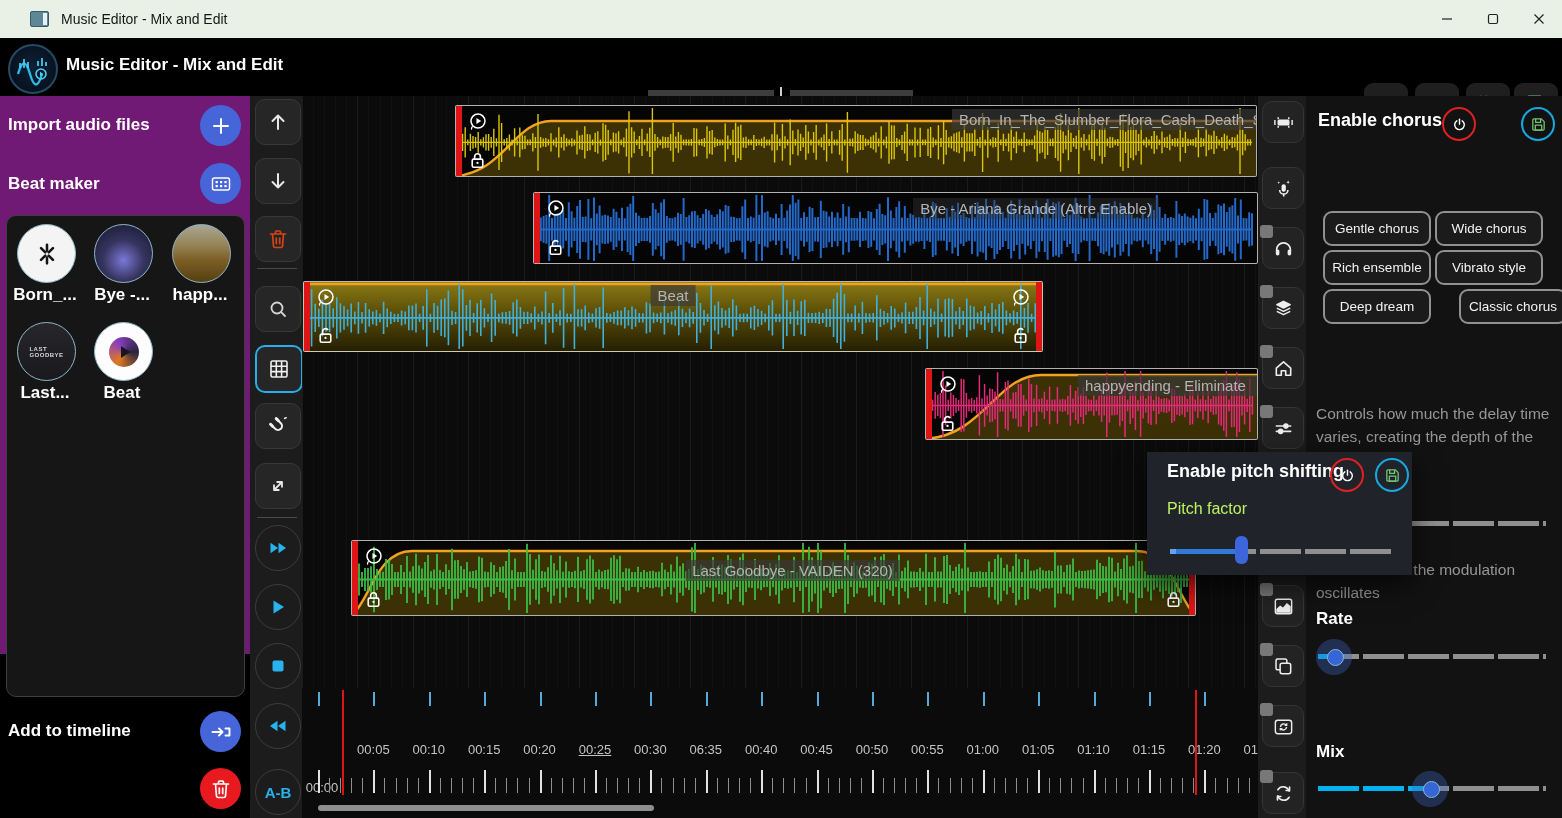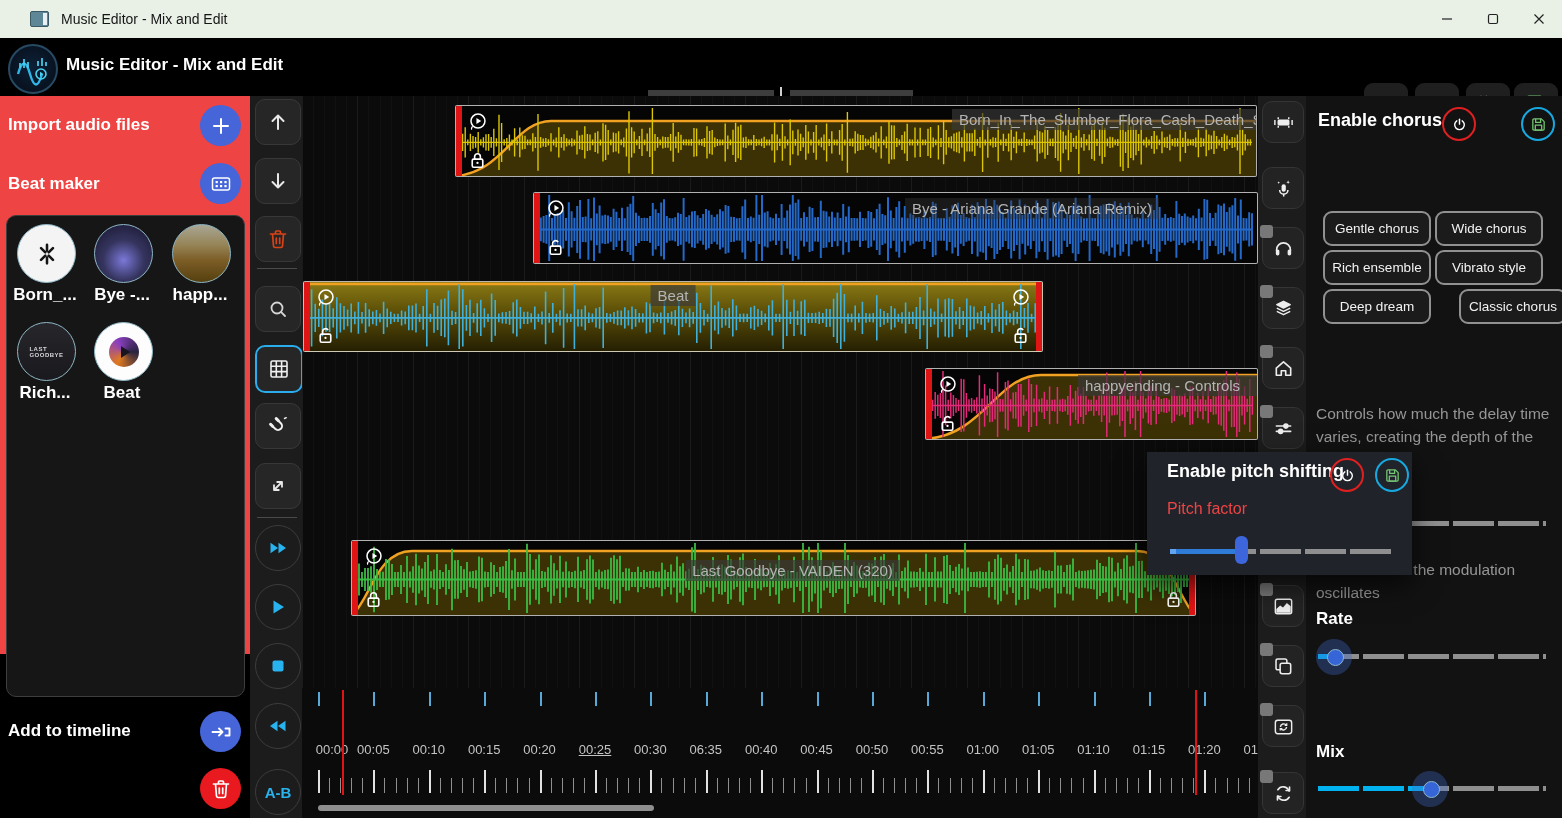--- a/index.html
+++ b/index.html
@@ -25,21 +25,21 @@
   .app-title{position:absolute;left:66px;top:17px;font-size:17px;font-weight:bold;color:#fff;}
   .timebox{position:absolute;top:52px;height:31px;background:#3d3d3d;color:#fff;
            font-family:"DejaVu Sans Mono",monospace;font-size:17px;display:flex;
            align-items:center;justify-content:center;}
   .time-divider{position:absolute;left:780px;top:49px;width:2px;height:37px;background:#cfcfcf;}
   .hdr-btn{position:absolute;top:45px;width:44px;height:44px;background:#1f1f1f;border-radius:9px;
            display:flex;align-items:center;justify-content:center;}
   .hdr-btn svg{width:26px;height:26px;}
 
   
-  .sidebar{position:absolute;left:0;top:96px;width:250px;height:558px;background:#ef4444;padding-left:13px;}
+  .sidebar{position:absolute;left:0;top:96px;width:250px;height:558px;background:#701a75;padding-left:13px;}
   .side-label{position:absolute;left:8px;font-size:17px;font-weight:bold;color:#fff;white-space:nowrap;}
   .circle-btn{position:absolute;left:200px;width:41px;height:41px;border-radius:50%;
               display:flex;align-items:center;justify-content:center;}
   .circle-btn svg{width:24px;height:24px;}
   .btn-blue{background:#4565d8;}
   .btn-red{background:#e8191f;}
   .file-panel{position:absolute;left:6px;top:119px;width:237px;height:480px;background:#161616;
               border:1px solid #3e3e3e;border-radius:10px;}
   .thumb{position:absolute;width:57px;height:57px;border-radius:50%;border:1px solid #8fb7c6;
          overflow:hidden;}
@@ -226,21 +226,21 @@
             </svg>
           </div>
           <div class="thumb-label" style="left: 0px; top: 69px;">Born_...</div>
           <div class="thumb art-bye" style="left: 87px; top: 8px;"></div>
           <div class="thumb-label" style="left: 77px; top: 69px;">Bye -...</div>
           <div class="thumb art-happ" style="left: 165px; top: 8px;"></div>
           <div class="thumb-label" style="left: 155px; top: 69px;">happ...</div>
           <div class="thumb art-last" style="left: 10px; top: 106px;">
             <span>LAST<br>GOODBYE</span>
           </div>
-          <div class="thumb-label" style="left: 0px; top: 167px;">Rich...</div>
+          <div class="thumb-label" style="left: 0px; top: 167px;">Last...</div>
           <div class="thumb art-beat" style="left: 87px; top: 106px;">
             <div class="beat-play"></div>
           </div>
           <div class="thumb-label" style="left: 77px; top: 167px;">Beat</div>
         </div>
       </div>
     <span class="side-label" style="top:625px;">Add to timeline</span>
     <div class="circle-btn btn-blue" style="top:615px;">
       <svg viewBox="0 0 24 24" fill="none" stroke="#fff" stroke-width="1.9" stroke-linecap="round" stroke-linejoin="round">
         <path d="M3.5 12h10M13.5 12L10 8.5M13.5 12L10 15.5"></path>
@@ -364,21 +364,21 @@
               <path d="M6.8 16c-1.3 1.5-1.4 2.6-.9 3.4" stroke-width="1.4"></path>
             </svg>
           </div>
           <div class="clip-icon" style="left: 10px; bottom: 4px;">
             <svg viewBox="0 0 24 24" fill="none" stroke="#fff" stroke-width="1.7">
               <rect x="6.5" y="10.5" width="11" height="8.5" rx="1.5"></rect>
               <path d="M9 10.5V7.8a3 3 0 0 1 5.7-1.3"></path>
               <circle cx="12" cy="14.5" r="1.2" fill="#fff" stroke="none"></circle>
             </svg>
           </div>
-          <div class="clip-title" style="right: 98px; top: 5px; background: rgba(56, 56, 56, 0.4);">Bye - Ariana Grande (Ariana Remix)</div>
+          <div class="clip-title" style="right: 98px; top: 5px; background: rgba(56, 56, 56, 0.4);">Bye - Ariana Grande (Altre Enable)</div>
         </div>
         <div class="clip olive" style="left: 1px; top: 185px; width: 738px; height: 69px;">
           <svg width="738" height="69" viewBox="0 0 738 69">
             <path d="M0 2 L 738 2" fill="none" stroke="#f2a222" stroke-width="2.4"></path>
             <path d="M4.0 27.6V44.2M7.6 7.3V64.5M11.2 21.7V50.0M14.8 26.8V44.9M18.4 17.5V54.3M22.0 22.0V49.7M25.6 21.7V50.0M29.2 26.2V45.6M32.8 15.2V56.5M36.4 21.2V50.5M40.0 24.0V47.8M43.6 27.5V44.3M47.2 21.4V50.4M50.8 29.4V42.3M54.4 20.1V51.7M58.0 30.1V41.6M61.6 21.0V50.8M65.2 27.2V44.5M68.8 29.6V42.2M72.4 28.1V43.7M76.0 31.5V40.3M79.6 19.8V52.0M83.2 26.5V45.2M86.8 29.8V41.9M90.4 31.7V40.1M94.0 31.7V40.1M97.6 28.4V43.4M101.2 29.4V42.3M104.8 23.6V48.2M108.4 23.5V48.3M112.0 21.4V50.4M115.6 31.7V40.1M119.2 23.9V47.8M122.8 7.2V64.5M126.4 31.7V40.0M130.0 21.1V50.7M133.6 23.7V48.1M137.2 17.6V54.1M140.8 16.6V55.2M144.4 8.4V63.3M148.0 28.8V43.0M151.6 29.9V41.9M155.2 2.0V67.0M158.8 7.2V64.5M162.4 23.1V48.7M166.0 17.8V54.0M169.6 31.0V40.8M173.2 21.2V50.5M176.8 17.7V54.1M180.4 26.2V45.5M184.0 31.7V40.1M187.6 11.6V60.1M191.2 17.9V53.8M194.8 31.5V40.3M198.4 30.3V41.4M202.0 30.1V41.7M205.6 29.1V42.7M209.2 20.2V51.5M212.8 17.4V54.4M216.4 25.0V46.8M220.0 29.8V42.0M223.6 29.8V42.0M227.2 31.2V40.5M230.8 24.4V47.4M234.4 31.7V40.0M238.0 29.4V42.4M241.6 9.5V62.2M245.2 31.0V40.8M248.8 21.0V50.8M252.4 31.7V40.0M256.0 28.3V43.5M259.6 5.9V65.8M263.2 31.4V40.4M266.8 31.7V40.0M270.4 2.0V67.0M274.0 27.2V44.6M277.6 27.2V44.5M281.2 23.6V48.2M284.8 30.6V41.1M288.4 31.6V40.2M292.0 26.3V45.4M295.6 25.0V46.8M299.2 5.6V66.1M302.8 31.0V40.8M306.4 31.7V40.0M310.0 30.1V41.7M313.6 28.4V43.3M317.2 28.5V43.3M320.8 25.2V46.6M324.4 28.2V43.5M328.0 24.5V47.3M331.6 27.0V44.7M335.2 31.1V40.6M338.8 31.3V40.4M342.4 20.2V51.6M346.0 21.4V50.3M349.6 30.5V41.3M353.2 31.6V40.1M356.8 30.5V41.2M360.4 19.3V52.5M364.0 31.0V40.8M367.6 29.4V42.4M371.2 28.0V43.8M374.8 18.5V53.3M378.4 26.7V45.1M382.0 30.5V41.3M385.6 26.4V45.3M389.2 30.0V41.7M392.8 10.8V60.9M396.4 21.0V50.8M400.0 28.1V43.6M403.6 31.7V40.1M407.2 3.5V67.0M410.8 23.2V48.6M414.4 19.4V52.3M418.0 25.9V45.8M421.6 28.2V43.6M425.2 25.7V46.1M428.8 17.3V54.5M432.4 23.6V48.2M436.0 31.7V40.0M439.6 31.5V40.2M443.2 31.7V40.0M446.8 25.2V46.6M450.4 23.8V48.0M454.0 26.9V44.8M457.6 28.7V43.0M461.2 31.4V40.3M464.8 23.2V48.6M468.4 18.3V53.5M472.0 31.7V40.1M475.6 31.7V40.0M479.2 2.0V67.0M482.8 17.7V54.1M486.4 29.7V42.1M490.0 17.6V54.1M493.6 28.8V42.9M497.2 19.3V52.5M500.8 17.8V53.9M504.4 30.7V41.1M508.0 30.9V40.9M511.6 30.8V40.9M515.2 29.8V42.0M518.8 30.9V40.9M522.4 26.7V45.0M526.0 27.0V44.8M529.6 16.7V55.1M533.2 10.7V61.0M536.8 2.0V67.0M540.4 12.1V59.7M544.0 31.4V40.3M547.6 31.4V40.3M551.2 23.4V48.4M554.8 31.2V40.6M558.4 19.8V52.0M562.0 31.0V40.8M565.6 31.6V40.1M569.2 31.1V40.6M572.8 13.3V58.4M576.4 26.8V45.0M580.0 28.9V42.8M583.6 31.0V40.8M587.2 24.0V47.7M590.8 26.4V45.4M594.4 31.7V40.0M598.0 30.2V41.5M601.6 20.6V51.2M605.2 29.7V42.0M608.8 29.8V42.0M612.4 24.9V46.9M616.0 14.9V56.9M619.6 28.5V43.3M623.2 2.0V67.0M626.8 26.6V45.1M630.4 29.4V42.4M634.0 16.4V55.4M637.6 31.6V40.1M641.2 17.3V54.4M644.8 16.2V55.5M648.4 16.9V54.8M652.0 29.3V42.5M655.6 24.9V46.9M659.2 28.9V42.9M662.8 16.6V55.2M666.4 23.4V48.4M670.0 24.4V47.3M673.6 30.4V41.4M677.2 29.1V42.7M680.8 23.9V47.9M684.4 31.3V40.5M688.0 20.9V50.9M691.6 27.5V44.3M695.2 22.1V49.7M698.8 19.9V51.8M702.4 28.5V43.3M706.0 31.2V40.5M709.6 28.5V43.3M713.2 30.0V41.8M716.8 2.0V67.0M720.4 26.0V45.8M724.0 20.9V50.8M727.6 31.7V40.0M731.2 21.2V50.5M4 35.88H734" stroke="#40b0d8" stroke-width="1.6" fill="none"></path>
           </svg>
           <div class="edgeL"></div>
           <div class="edgeR"></div>
           <div class="clip-icon" style="left: 10px; top: 5px;">
             <svg viewBox="0 0 24 24" fill="none" stroke="#fff" stroke-width="1.6">
@@ -424,21 +424,21 @@
               <path d="M6.8 16c-1.3 1.5-1.4 2.6-.9 3.4" stroke-width="1.4"></path>
             </svg>
           </div>
           <div class="clip-icon" style="left: 10px; bottom: 4px;">
             <svg viewBox="0 0 24 24" fill="none" stroke="#fff" stroke-width="1.7">
               <rect x="6.5" y="10.5" width="11" height="8.5" rx="1.5"></rect>
               <path d="M9 10.5V7.8a3 3 0 0 1 5.7-1.3"></path>
               <circle cx="12" cy="14.5" r="1.2" fill="#fff" stroke="none"></circle>
             </svg>
           </div>
-          <div class="clip-title" style="right: 0px; top: 6px; width: 165px;">happyending - Controls</div>
+          <div class="clip-title" style="right: 0px; top: 6px; width: 165px;">happyending - Eliminate</div>
         </div>
         <div class="clip" style="left: 49px; top: 444px; width: 843px; height: 74px;">
           <svg width="843" height="74" viewBox="0 0 843 74">
             <path d="M0 74 C 18 60, 24 10, 60 10 L 785 10 C 819 10, 827 60, 843 74 L 843 74 Z" fill="rgba(190,148,8,0.30)"></path>
             <path d="M0 74 C 18 60, 24 10, 60 10 L 785 10 C 819 10, 827 60, 843 74" fill="none" stroke="#f2a222" stroke-width="2.4"></path>
             <path d="M4.0 27.9V49.0M7.0 22.4V54.5M10.0 31.0V45.9M13.0 27.0V50.0M16.0 26.9V50.1M19.0 25.2V51.7M22.0 5.7V71.3M25.0 28.0V49.0M28.0 31.0V45.9M31.0 30.8V46.1M34.0 18.1V58.9M37.0 18.6V58.4M40.0 23.0V54.0M43.0 30.9V46.0M46.0 31.1V45.9M49.0 24.1V52.9M52.0 31.1V45.9M55.0 15.0V62.0M58.0 30.5V46.4M61.0 25.3V51.7M64.0 12.7V64.2M67.0 24.5V52.5M70.0 27.4V49.6M73.0 21.0V55.9M76.0 14.1V62.9M79.0 30.2V46.7M82.0 28.5V48.5M85.0 13.1V63.9M88.0 28.9V48.1M91.0 31.0V45.9M94.0 23.2V53.8M97.0 29.0V48.0M100.0 7.8V69.2M103.0 19.3V57.7M106.0 19.1V57.8M109.0 24.9V52.0M112.0 28.2V48.7M115.0 21.1V55.9M118.0 30.6V46.3M121.0 30.0V46.9M124.0 29.2V47.7M127.0 15.6V61.3M130.0 16.7V60.3M133.0 30.4V46.6M136.0 31.1V45.9M139.0 21.3V55.7M142.0 23.9V53.0M145.0 31.0V46.0M148.0 26.0V50.9M151.0 25.3V51.7M154.0 20.0V57.0M157.0 8.0V68.9M160.0 29.3V47.7M163.0 17.4V59.5M166.0 31.0V46.0M169.0 31.1V45.9M172.0 31.1V45.9M175.0 2.7V72.0M178.0 13.1V63.8M181.0 28.7V48.3M184.0 18.3V58.7M187.0 13.6V63.3M190.0 30.1V46.9M193.0 30.8V46.1M196.0 26.3V50.7M199.0 14.3V62.6M202.0 22.2V54.8M205.0 29.3V47.6M208.0 14.8V62.1M211.0 30.7V46.2M214.0 20.4V56.6M217.0 30.3V46.7M220.0 31.1V45.9M223.0 29.7V47.3M226.0 15.8V61.1M229.0 30.3V46.6M232.0 28.9V48.1M235.0 18.2V58.8M238.0 14.5V62.5M241.0 18.5V58.4M244.0 31.0V45.9M247.0 28.5V48.4M250.0 30.5V46.5M253.0 29.1V47.9M256.0 28.6V48.3M259.0 16.8V60.1M262.0 14.2V62.8M265.0 18.3V58.7M268.0 14.7V62.3M271.0 31.0V46.0M274.0 27.3V49.7M277.0 27.4V49.6M280.0 31.0V46.0M283.0 31.0V45.9M286.0 25.7V51.3M289.0 31.0V46.0M292.0 29.0V48.0M295.0 30.9V46.0M298.0 29.9V47.0M301.0 29.8V47.2M304.0 31.1V45.9M307.0 30.6V46.4M310.0 21.7V55.3M313.0 28.7V48.2M316.0 31.0V45.9M319.0 23.5V53.5M322.0 30.5V46.5M325.0 15.5V61.5M328.0 25.3V51.7M331.0 22.3V54.7M334.0 30.3V46.7M337.0 27.8V49.1M340.0 6.3V70.6M343.0 2.0V72.0M346.0 28.0V48.9M349.0 23.8V53.2M352.0 25.5V51.5M355.0 30.9V46.0M358.0 30.3V46.7M361.0 16.1V60.8M364.0 30.5V46.5M367.0 24.1V52.9M370.0 23.2V53.7M373.0 25.8V51.1M376.0 13.9V63.0M379.0 18.6V58.4M382.0 28.6V48.4M385.0 31.1V45.9M388.0 16.2V60.8M391.0 12.6V64.3M394.0 26.0V51.0M397.0 30.3V46.6M400.0 30.0V46.9M403.0 17.9V59.1M406.0 29.3V47.6M409.0 27.6V49.3M412.0 30.7V46.3M415.0 31.0V45.9M418.0 22.0V54.9M421.0 30.8V46.2M424.0 23.3V53.7M427.0 14.2V62.7M430.0 27.4V49.6M433.0 30.0V47.0M436.0 29.2V47.7M439.0 30.2V46.8M442.0 15.8V61.2M445.0 31.0V45.9M448.0 27.1V49.9M451.0 2.0V72.0M454.0 31.1V45.9M457.0 5.8V71.1M460.0 16.3V60.6M463.0 24.4V52.5M466.0 2.0V72.0M469.0 9.7V67.2M472.0 27.3V49.6M475.0 30.3V46.7M478.0 25.0V52.0M481.0 20.9V56.1M484.0 24.8V52.1M487.0 29.0V47.9M490.0 29.2V47.8M493.0 2.0V72.0M496.0 14.0V62.9M499.0 31.1V45.9M502.0 20.9V56.1M505.0 24.4V52.5M508.0 30.5V46.4M511.0 30.1V46.9M514.0 30.2V46.7M517.0 21.4V55.5M520.0 22.4V54.6M523.0 15.9V61.0M526.0 31.1V45.9M529.0 15.5V61.5M532.0 13.0V64.0M535.0 29.3V47.7M538.0 27.5V49.5M541.0 21.9V55.1M544.0 30.9V46.0M547.0 13.4V63.5M550.0 30.0V46.9M553.0 26.5V50.5M556.0 19.6V57.3M559.0 30.4V46.6M562.0 30.6V46.4M565.0 30.9V46.0M568.0 27.0V50.0M571.0 30.7V46.2M574.0 12.8V64.1M577.0 30.9V46.1M580.0 31.0V46.0M583.0 16.3V60.6M586.0 30.5V46.4M589.0 30.6V46.4M592.0 15.0V62.0M595.0 14.0V63.0M598.0 24.1V52.9M601.0 30.0V47.0M604.0 25.7V51.2M607.0 23.1V53.9M610.0 27.6V49.4M613.0 2.0V72.0M616.0 26.6V50.3M619.0 31.1V45.9M622.0 30.9V46.1M625.0 30.8V46.2M628.0 30.2V46.7M631.0 31.1V45.9M634.0 31.1V45.9M637.0 20.4V56.6M640.0 31.0V45.9M643.0 18.1V58.8M646.0 13.6V63.4M649.0 16.7V60.3M652.0 27.1V49.8M655.0 23.4V53.6M658.0 30.7V46.3M661.0 25.1V51.9M664.0 12.8V64.2M667.0 18.2V58.8M670.0 31.0V45.9M673.0 18.0V59.0M676.0 18.6V58.3M679.0 29.8V47.2M682.0 29.4V47.5M685.0 28.2V48.8M688.0 26.5V50.5M691.0 29.3V47.7M694.0 30.0V46.9M697.0 29.2V47.8M700.0 30.1V46.8M703.0 10.4V66.6M706.0 24.4V52.5M709.0 24.4V52.6M712.0 31.1V45.9M715.0 24.1V52.8M718.0 23.4V53.5M721.0 17.6V59.4M724.0 31.0V46.0M727.0 29.6V47.4M730.0 30.1V46.8M733.0 29.8V47.2M736.0 29.3V47.6M739.0 28.8V48.1M742.0 28.4V48.6M745.0 18.8V58.2M748.0 21.9V55.0M751.0 25.0V51.9M754.0 25.6V51.3M757.0 15.8V61.2M760.0 16.7V60.3M763.0 30.5V46.4M766.0 21.7V55.3M769.0 28.0V49.0M772.0 17.6V59.3M775.0 14.3V62.6M778.0 25.6V51.4M781.0 24.8V52.2M784.0 2.0V72.0M787.0 19.9V57.0M790.0 19.8V57.1M793.0 30.3V46.6M796.0 26.6V50.4M799.0 17.5V59.5M802.0 28.1V48.8M805.0 30.5V46.5M808.0 26.1V50.8M811.0 19.6V57.3M814.0 27.1V49.8M817.0 24.0V53.0M820.0 21.7V55.2M823.0 23.0V54.0M826.0 26.1V50.9M829.0 14.9V62.0M832.0 31.0V45.9M835.0 31.1V45.9M838.0 28.0V48.9M4 38.480000000000004H839" stroke="#3cbb44" stroke-width="1.8" fill="none"></path>
           </svg>
           <div class="edgeL"></div>
           <div class="edgeR"></div>
           <div class="clip-icon" style="left: 10px; top: 5px;">
@@ -460,21 +460,21 @@
               <rect x="6.5" y="10.5" width="11" height="8.5" rx="1.5"></rect>
               <path d="M9 10.5V8a3 3 0 0 1 6 0v2.5"></path>
               <circle cx="12" cy="14.5" r="1.2" fill="#fff" stroke="none"></circle>
             </svg>
           </div>
           <div class="clip-title" style="left: 50%; top: 19px; transform: translateX(-50%); margin-left: 19px;">Last Goodbye - VAIDEN (320)</div>
         </div>
       </div>
     <div id="ruler" style="position:absolute;left:0;top:592px;width:956px;height:130px;">
         <div class="tickC" style="left: 16px;"></div>
-        <div class="ruler-label" style="left: 30px;">00:00</div>
+        <div class="ruler-label" style="left: 20px; margin-top: 38px;">00:00</div>
         <div class="tickC" style="left: 71.4px;"></div>
         <div class="ruler-label" style="left: 71.4px;">00:05</div>
         <div class="tickC" style="left: 126.8px;"></div>
         <div class="ruler-label" style="left: 126.8px;">00:10</div>
         <div class="tickC" style="left: 182.2px;"></div>
         <div class="ruler-label" style="left: 182.2px;">00:15</div>
         <div class="tickC" style="left: 237.6px;"></div>
         <div class="ruler-label" style="left: 237.6px;">00:20</div>
         <div class="tickC" style="left: 293px;"></div>
         <div class="ruler-label" style="left: 293px; text-decoration: underline;">00:25</div>
@@ -722,21 +722,21 @@
           <path d="M8.2 6.8a6.8 6.8 0 1 0 7.6 0"></path>
         </svg>
     </div>
     <div class="ring-btn ring-cyan" style="left:228px;top:6px;">
       <svg viewBox="0 0 24 24" fill="none" stroke="#74c574" stroke-width="1.8" stroke-linejoin="round">
           <path d="M4 5.5A1.5 1.5 0 0 1 5.5 4H16l4 4v10.5a1.5 1.5 0 0 1-1.5 1.5h-13A1.5 1.5 0 0 1 4 18.5z"></path>
           <path d="M8 4v5h7V4"></path>
           <rect x="7.5" y="13" width="9" height="7"></rect>
         </svg>
     </div>
-    <span style="position:absolute;left:20px;top:48px;font-size:16px;color:#ef4444;">Pitch factor</span>
+    <span style="position:absolute;left:20px;top:48px;font-size:16px;color:#bef264;">Pitch factor</span>
     <div class="slider" style="left:23px;top:82px;width:222px;" id="pitch-slider">
       <div class="track"></div>
         <div class="pfill" style="width: 71.04px;"></div>
         <div class="pthumb" style="left: 71.04px;"></div>
     </div>
   </div>
 
 </div>
 
 </body></html>

